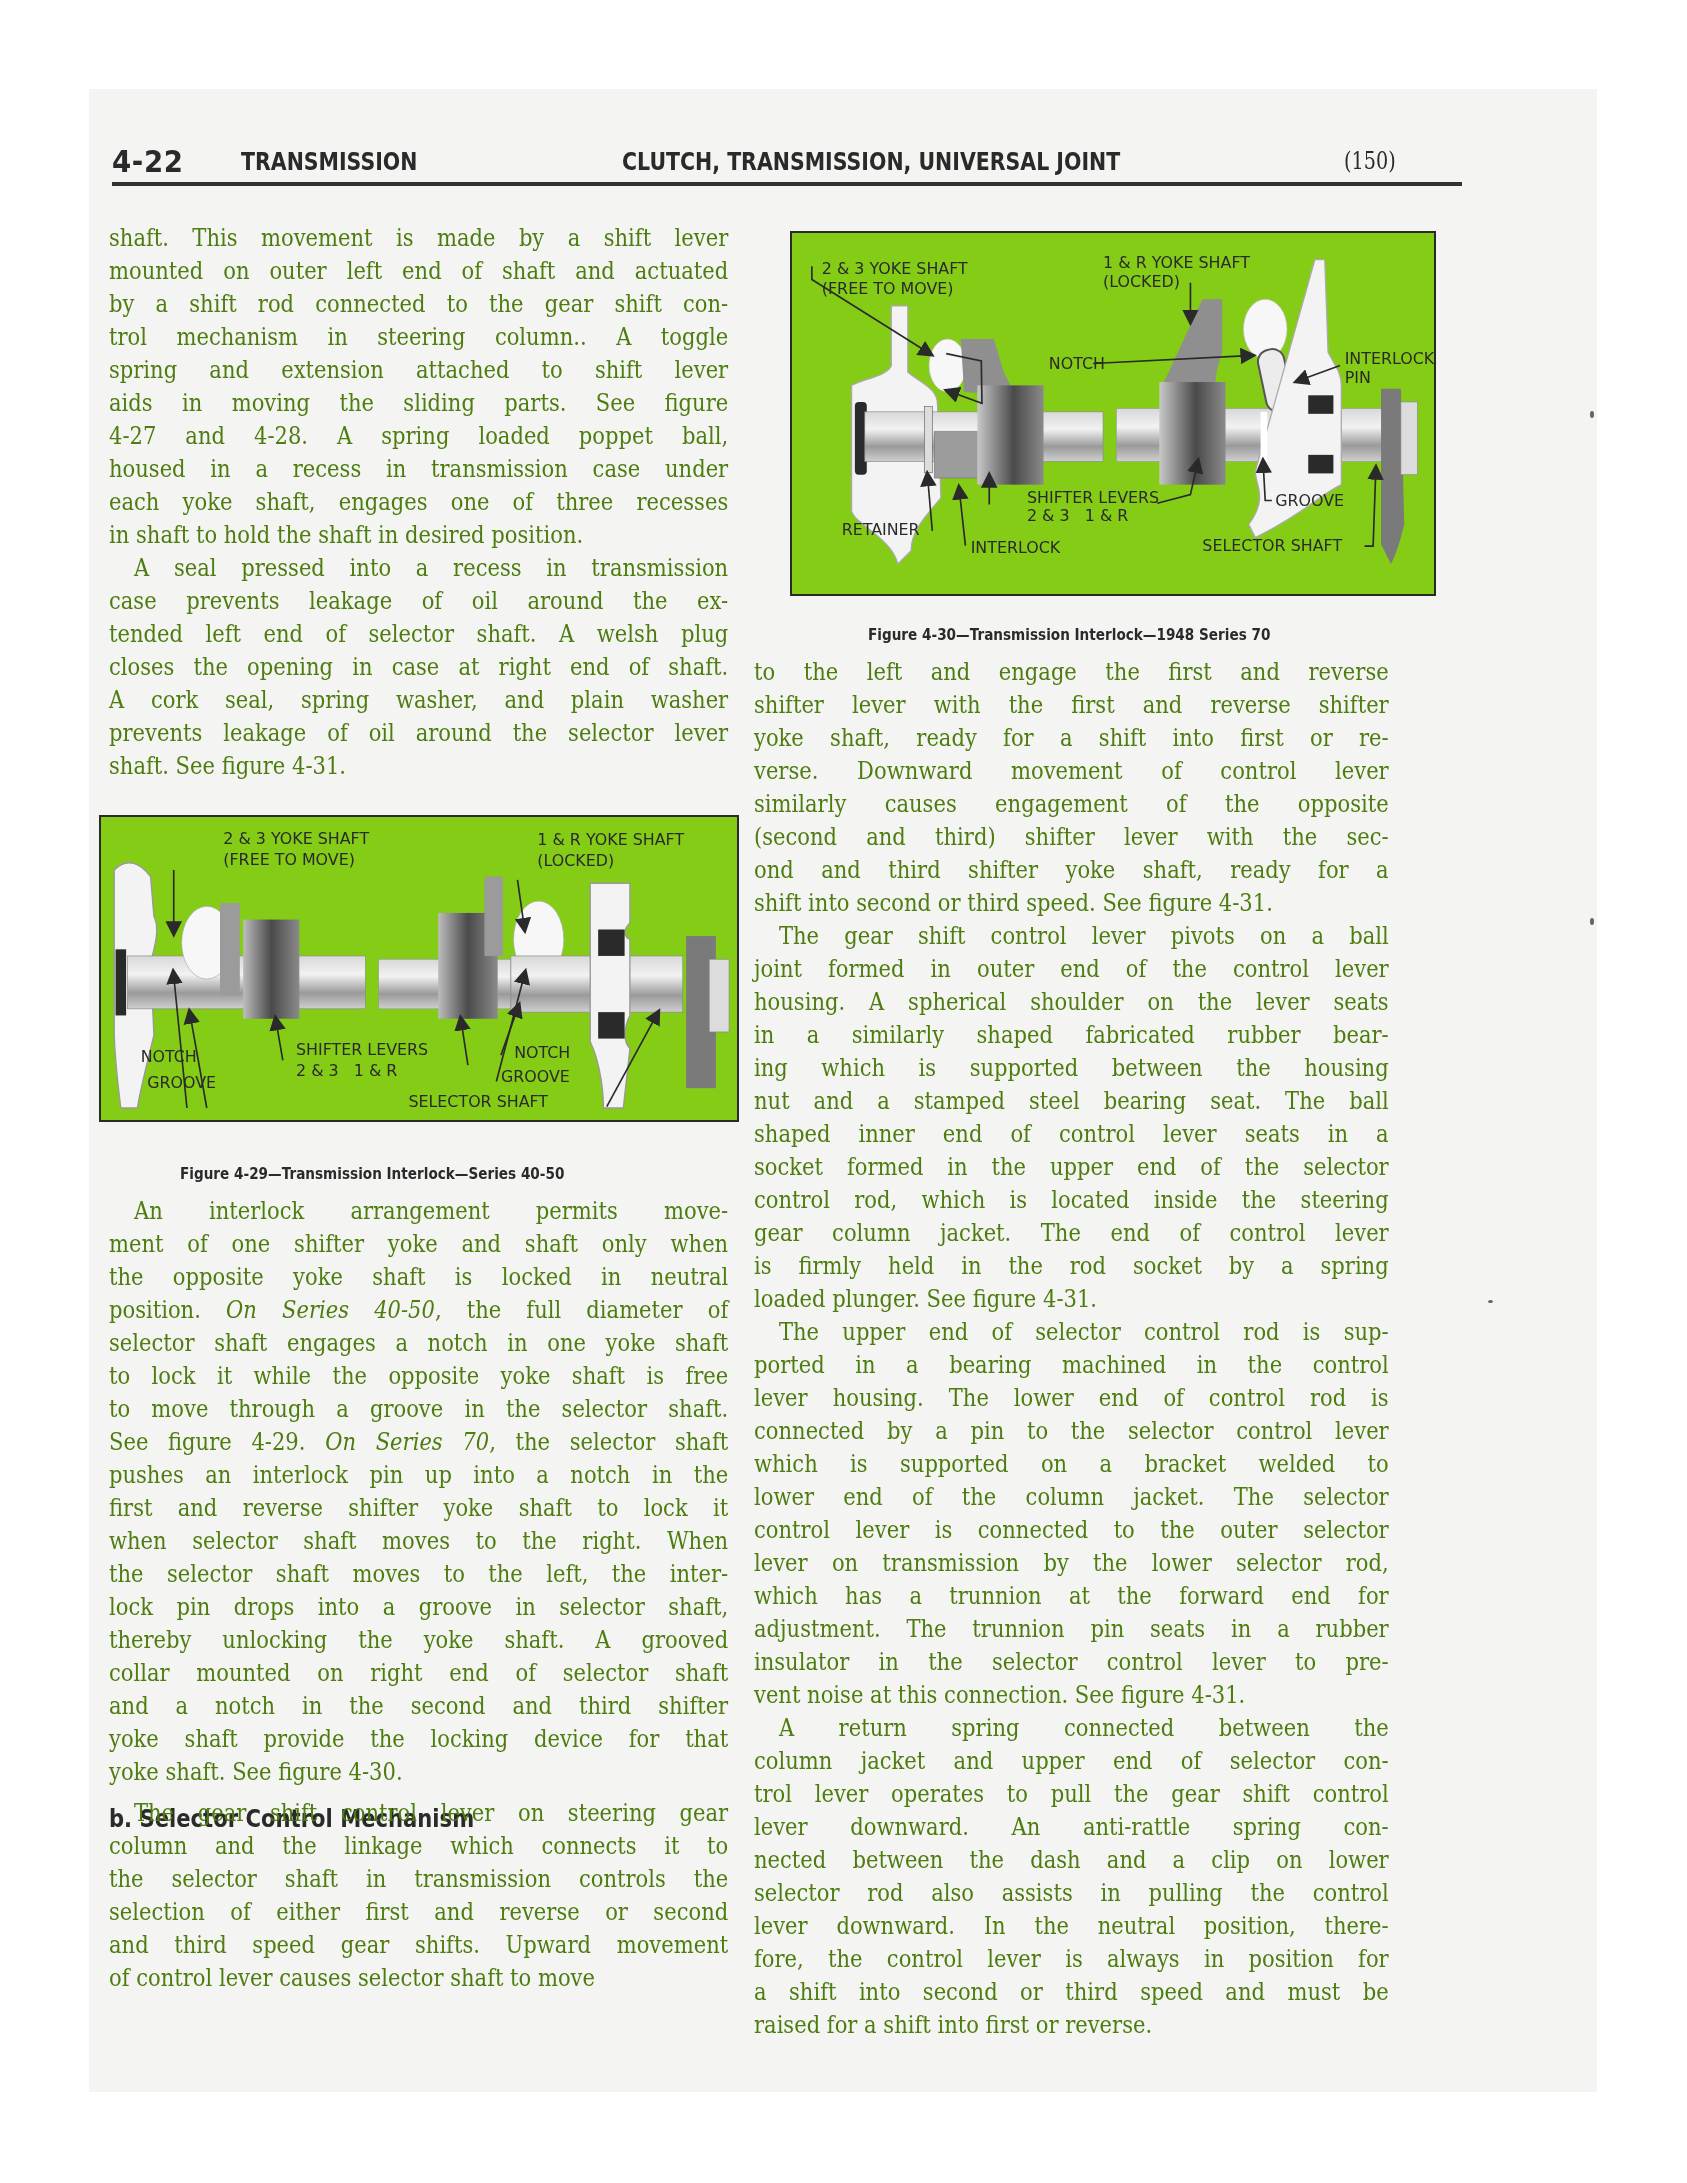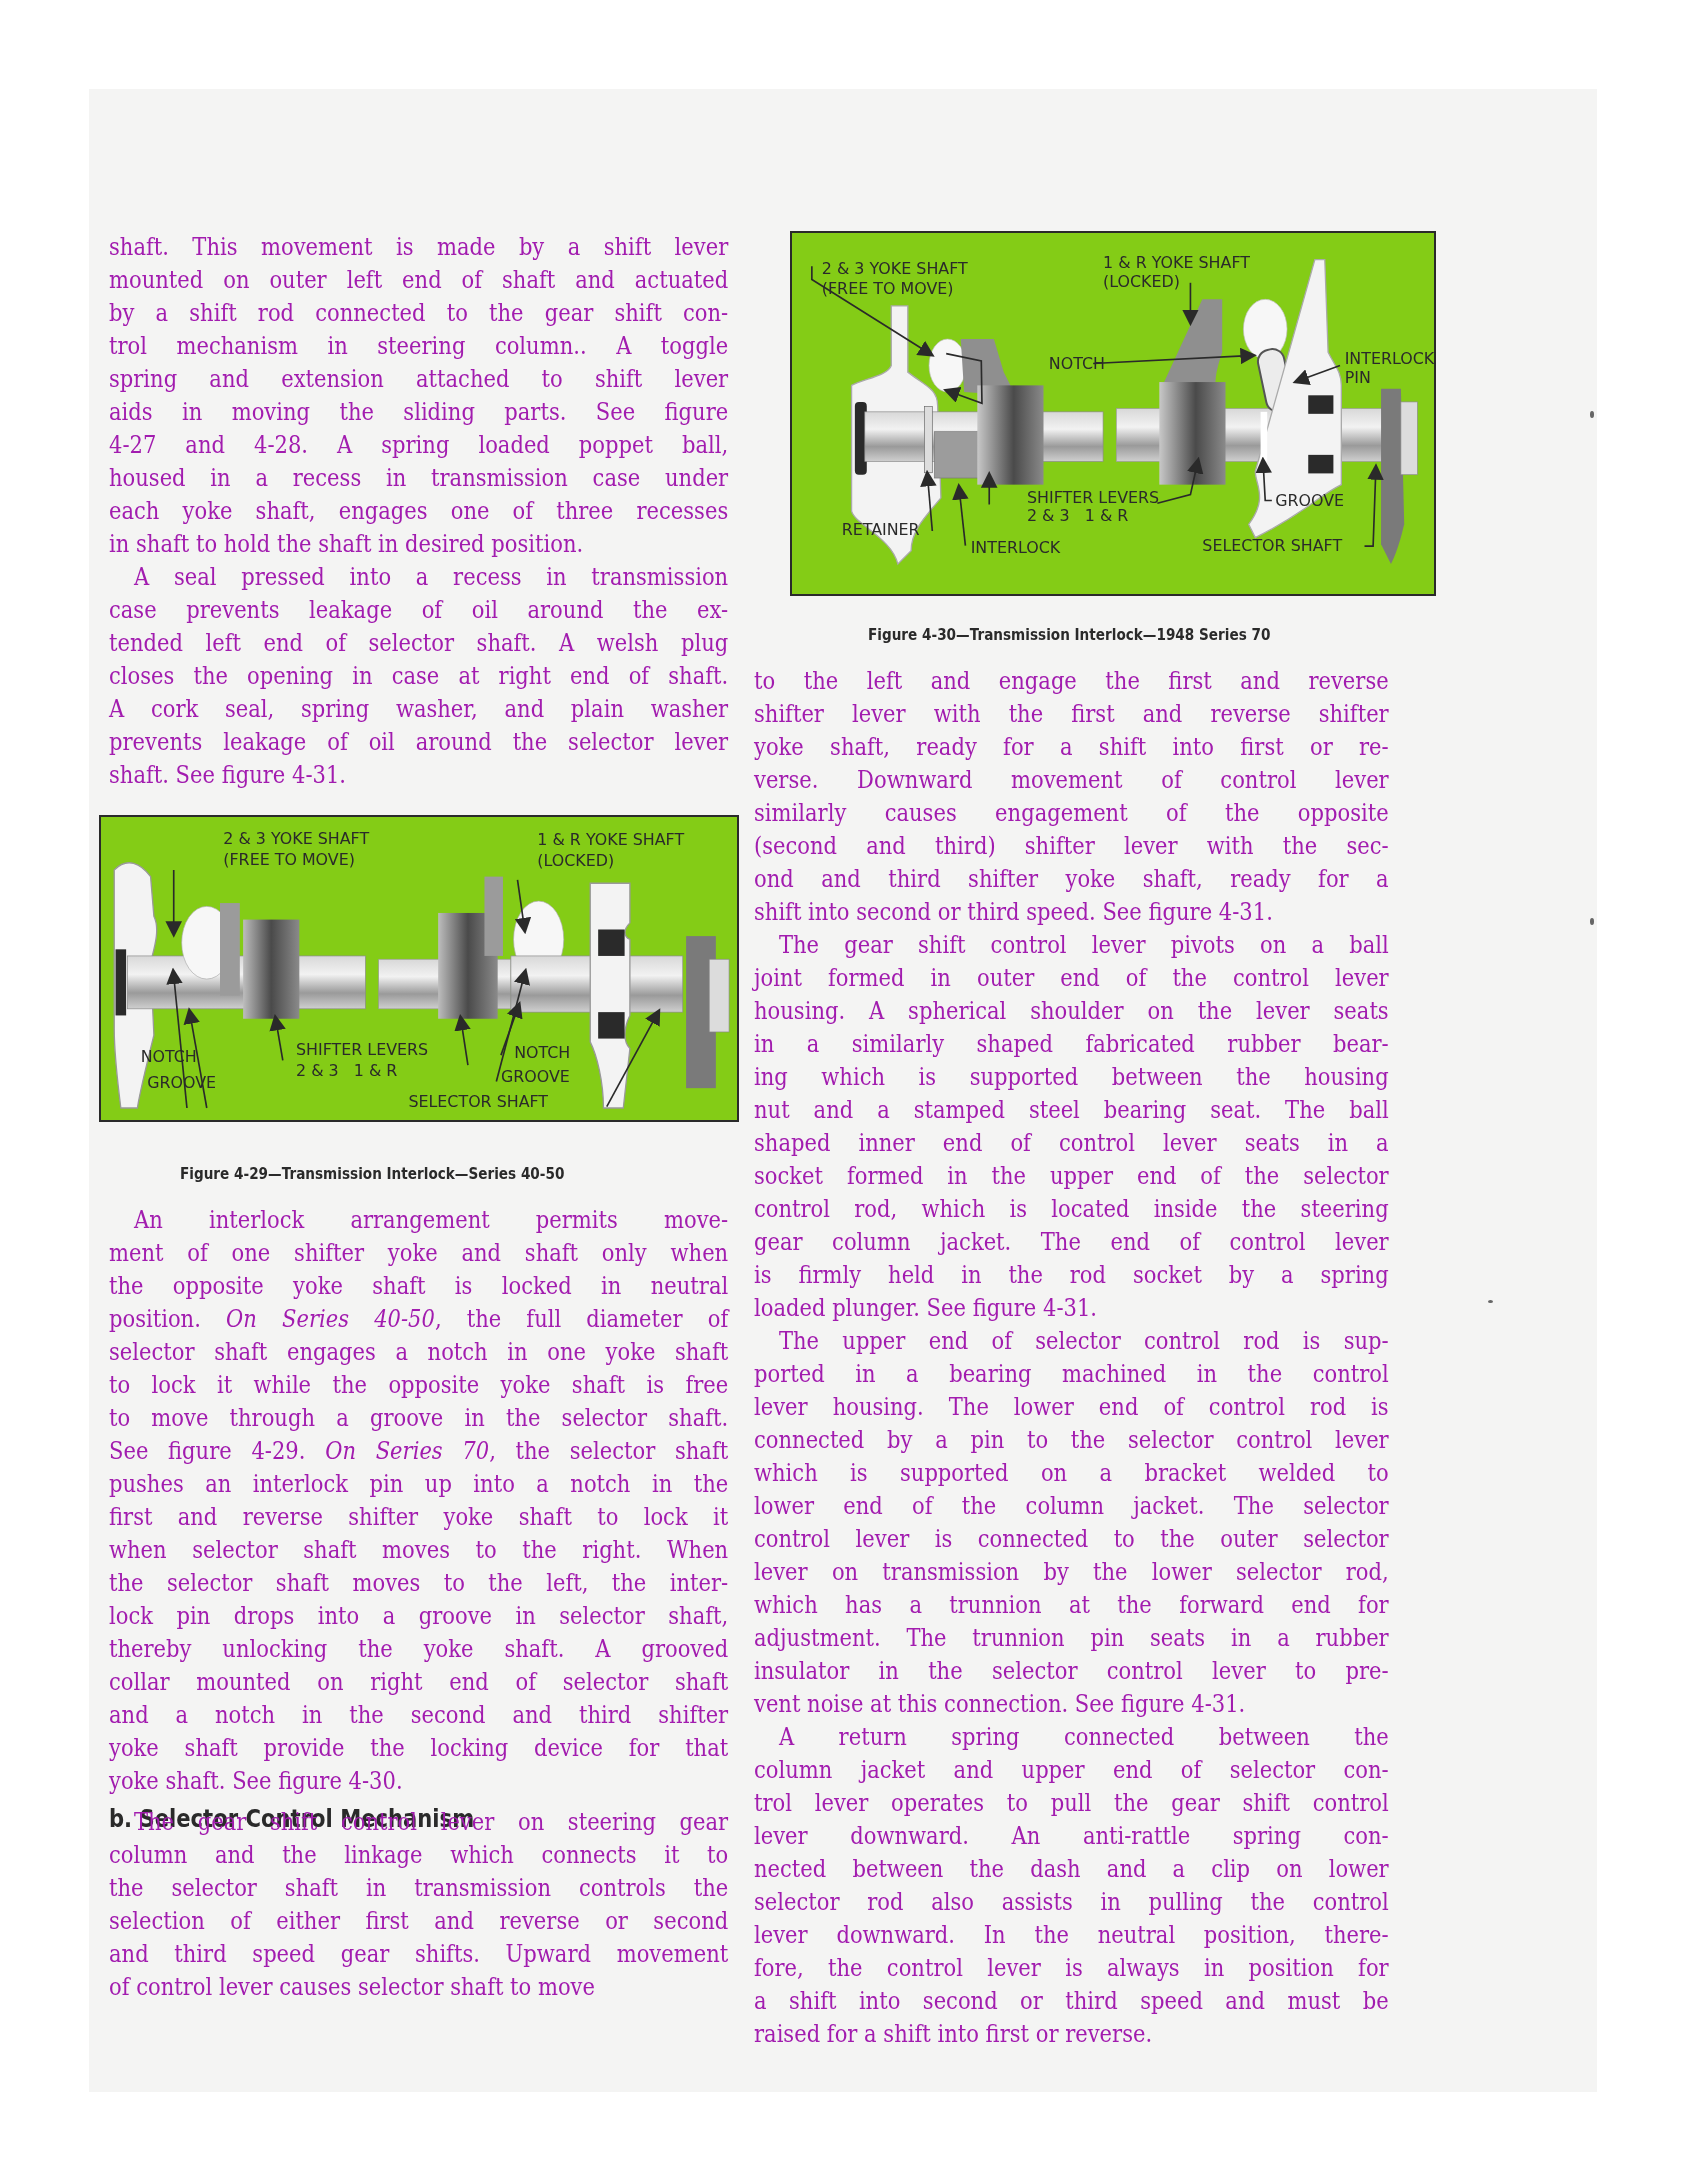--- a/index.html
+++ b/index.html
@@ -9,41 +9,48 @@
     background: #f4f4f3;
   }
   .hdr { position: absolute; top: 0; left: 0; width: 1508px; height: 106px; }
   .hdr span { position: absolute; font-family: "DejaVu Sans", sans-serif; font-weight: bold; color: #2a2a2a; }
   .pgnum { left: 23px; top: 55px; font-size: 30px; letter-spacing: 0.7px; transform: scaleX(0.92); transform-origin: left; }
   .sect { left: 152px; top: 58px; font-size: 25px; transform: scaleX(0.82); transform-origin: left; }
   .chap { left: 533px; top: 58px; font-size: 25px; transform: scaleX(0.82); transform-origin: left; white-space: nowrap; }
   .folio { left: 1255px; top: 58px; font-size: 24px; font-weight: normal !important; font-family: "DejaVu Serif", serif !important; transform: scaleX(0.8); transform-origin: left; }
   .rule { position: absolute; left: 23px; top: 93px; width: 1350px; height: 4px; background: #333; }
 
-  .col { position: absolute; font-family: "DejaVu Serif", serif; font-size: 24.5px; line-height: 33px; color: #a21caf; text-align: justify; margin-top: 9px; }
+  .col { position: absolute; font-family: "DejaVu Serif", serif; font-size: 24.5px; line-height: 33px; color: #4d7c0f; text-align: justify; }
   .left { left: 20px; width: 619px; }
   .right { left: 665px; width: 635px; }
   .cond { transform: scaleX(0.86); transform-origin: left; width: 720px; }
   .condr { transform: scaleX(0.86); transform-origin: left; width: 738px; }
   .lineblk span { display: block; text-align-last: justify; white-space: nowrap; }
   .lineblk span.last { text-align-last: left; }
 
   .fig { position: absolute; border: 2px solid #2a2a2a; background: #84cc16; }
   .fig svg { position: absolute; left: 0; top: 0; }
   .figlbl { font-family: "DejaVu Sans", sans-serif; font-size: 24px; fill: #2a2a2a; }
   .cap { position: absolute; font-family: "DejaVu Sans", sans-serif; font-weight: bold; font-size: 16px; color: #2a2a2a; white-space: nowrap; transform: scaleX(0.85); transform-origin: left; }
   .subhead { position: absolute; font-family: "DejaVu Sans", sans-serif; font-weight: bold; font-size: 24px; color: #2a2a2a; white-space: nowrap; transform: scaleX(0.88); transform-origin: left; }
   .speck { position: absolute; background: #666; border-radius: 50%; }
   em { font-style: italic; }
 </style>
 </head>
 <body>
 
 <div class="page">
 
+  <div class="hdr">
+    <span class="pgnum">4-22</span>
+    <span class="sect">TRANSMISSION</span>
+    <span class="chap">CLUTCH, TRANSMISSION, UNIVERSAL JOINT</span>
+    <span class="folio">(150)</span>
+    <div class="rule"></div>
+  </div>
 
   <div class="col left lineblk" style="top:132px;">
     <div class="cond">
         <span>shaft. This movement is made by a shift lever</span>
         <span>mounted on outer left end of shaft and actuated</span>
         <span>by a shift rod connected to the gear shift con-</span>
         <span>trol mechanism in steering column.. A toggle</span>
         <span>spring and extension attached to shift lever</span>
         <span>aids in moving the sliding parts. See figure</span>
         <span>4-27 and 4-28. A spring loaded poppet ball,</span>

